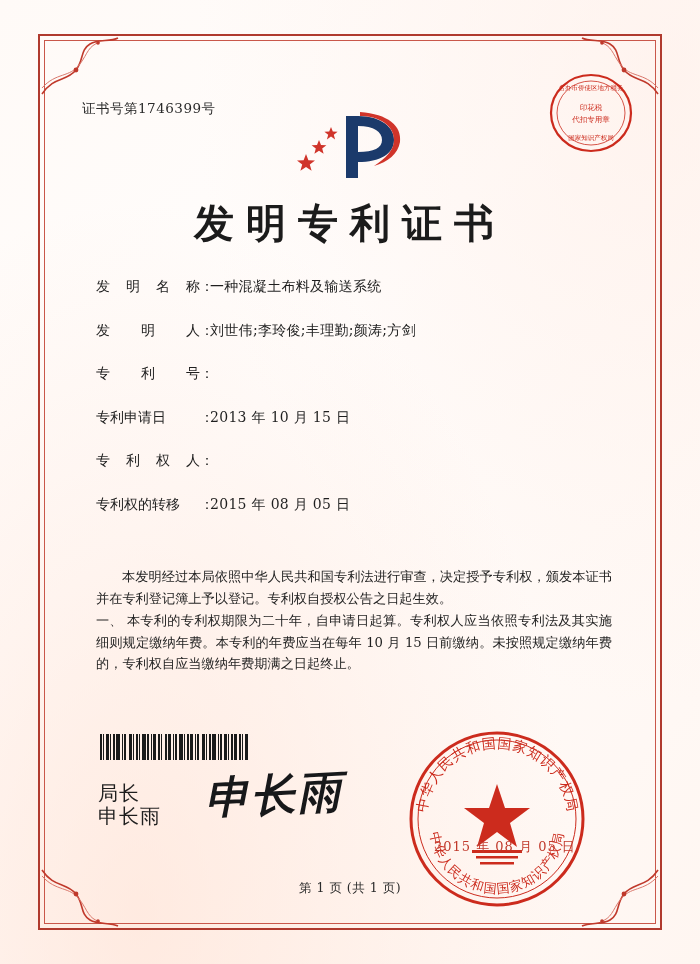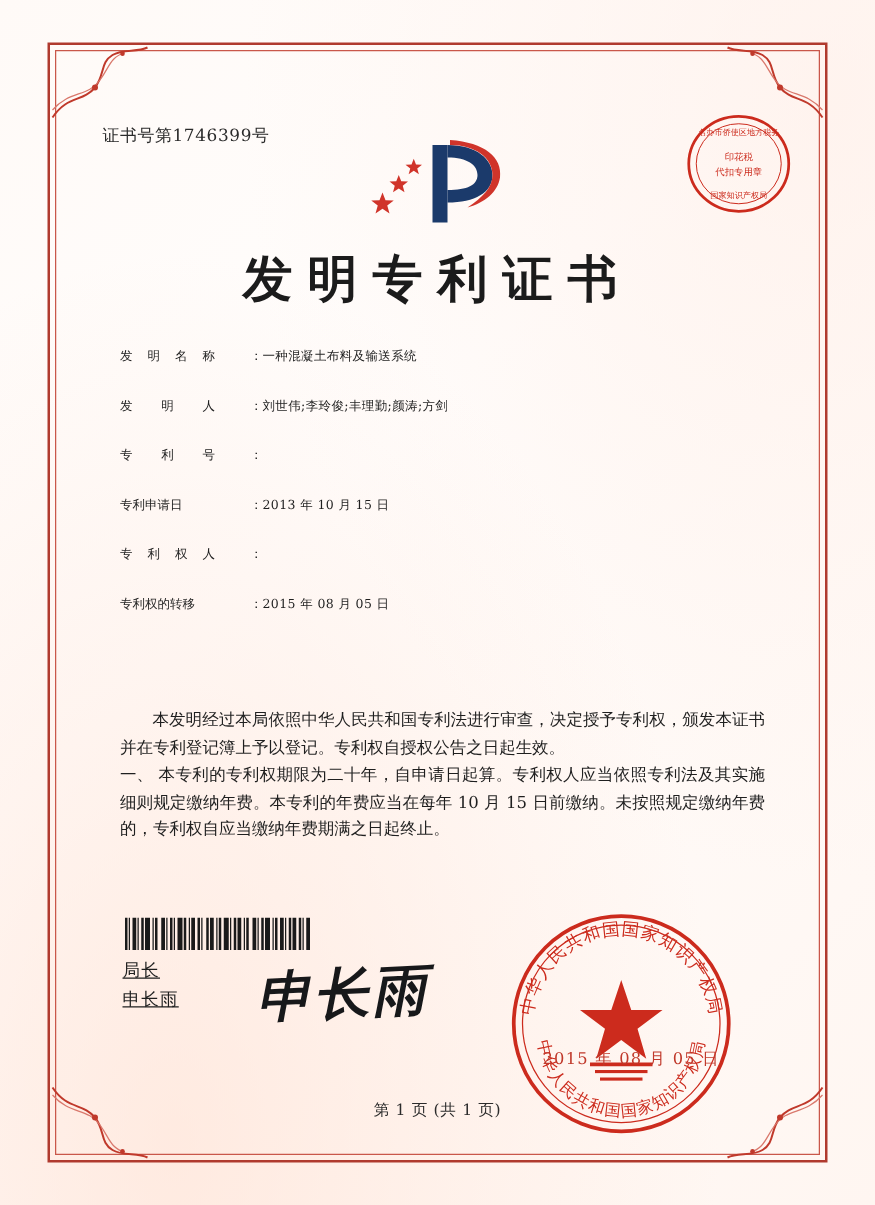--- a/index.html
+++ b/index.html
@@ -73,36 +73,36 @@
     font-size: 40px;
     font-weight: bold;
     letter-spacing: 12px;
     color: #1b1b1b;
     font-family: "DejaVu Serif", "Liberation Serif", serif;
   }
 
   
   .stamp-tr {
     position: absolute;
-    right: 66px; top: 88px;
+    right: 66px; top: 70px;
     width: 86px; height: 86px;
   }
   .stamp-tr svg { display:block; }
 
   
   .fields {
     position: absolute;
     left: 96px; top: 278px;
     width: 520px;
   }
   .field-row {
     display: flex;
     align-items: baseline;
     margin-bottom: 25.5px;
-    font-size: 10px;
+    font-size: 14px;
     color: #1f1f1f;
   }
   .field-label {
     width: 104px;
     flex: 0 0 104px;
     letter-spacing: 1px;
     white-space: nowrap;
   }
   .field-label.tight { letter-spacing: 0px; }
   .field-colon {
@@ -144,26 +144,25 @@
   }
   .barcode span {
     display: block;
     background: #1a1a1a;
     height: 100%;
   }
 
   
   .sig-block {
     position: absolute;
-    left: 98px; top: 766px;
-    font-size: 14px;
+    left: 98px; top: 782px;
+    font-size: 20px;
     color: #1f1f1f;
     line-height: 23px;
     letter-spacing: 1px;
-    text-decoration: underline;
   }
   .handwriting {
     position: absolute;
     left: 205px; top: 766px;
     font-size: 44px;
     color: #17181a;
     font-family: "DejaVu Serif", "Liberation Serif", serif;
     font-style: italic;
     font-weight: bold;
     letter-spacing: 2px;

